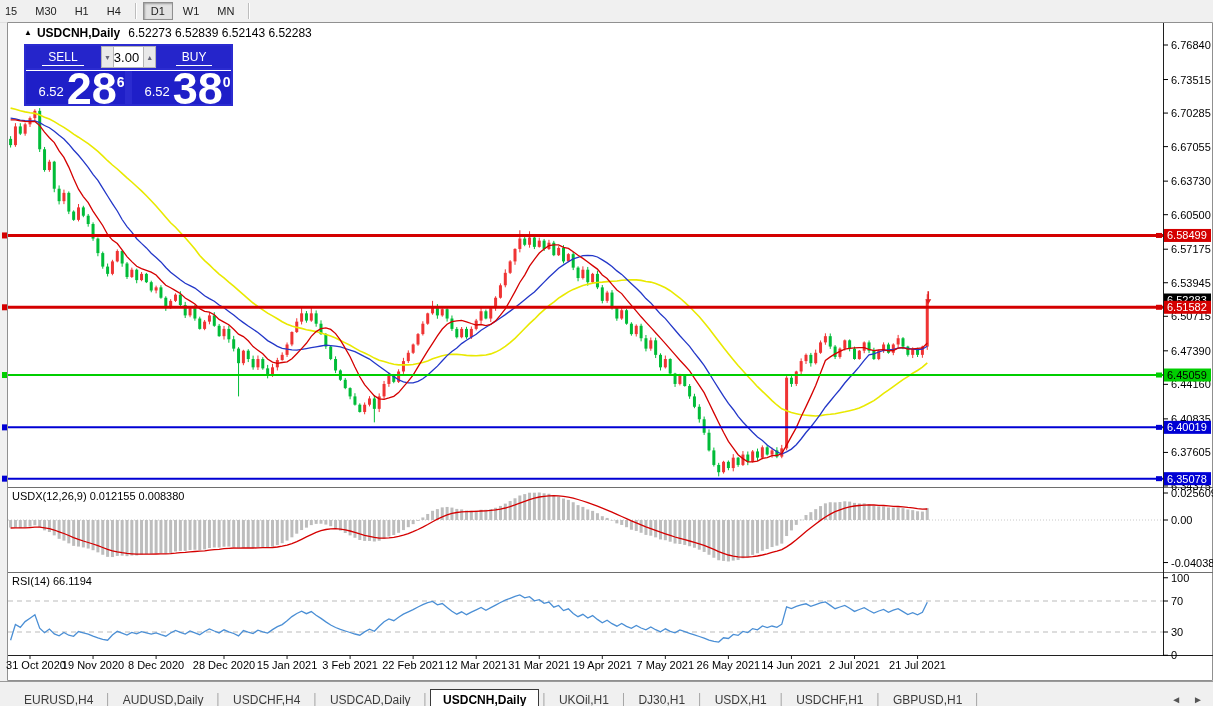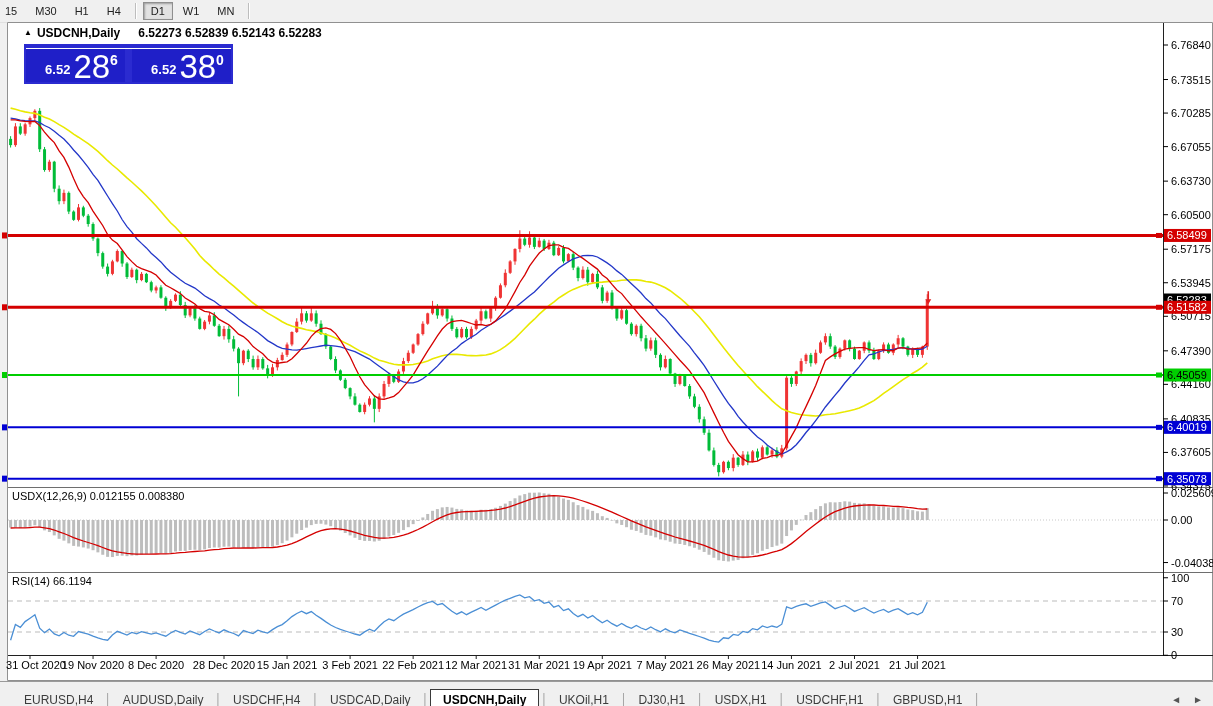--- a/index.html
+++ b/index.html
@@ -8,34 +8,34 @@
   
   #toolbar{position:absolute;left:0;top:0;width:972px;height:22px;background:#f0f0f0;display:flex;align-items:center;border-bottom:1px solid #e0e0e0}
   .tf{font-size:11px;color:#222;padding:2px 7px;margin:0 1px;border:1px solid transparent;white-space:nowrap}
   .tf:first-child{margin-left:2px;padding-left:2px}
   .tf.active{border:1px solid #8f8f8f;background:#e2e2e2;box-shadow:inset 1px 1px 2px rgba(0,0,0,.3)}
   .tbsep{width:0;height:16px;border-left:1px solid #bdbdbd;border-right:1px solid #fff;margin:0 5px}
 
   
   #chart-title{position:absolute;left:24px;top:26px;font-size:12px;font-weight:bold;color:#000;z-index:5}
   #chart-title .tri{font-size:8px;vertical-align:2px;margin-right:5px}
-  #chart-title .ohlc{margin-left:18px;font-weight:bold}
+  #chart-title .ohlc{margin-left:8px;font-weight:normal}
 
   
   #trade-panel{position:absolute;left:24px;top:44px;width:209px;z-index:5;background:#2b2bd0;padding:2px;box-sizing:border-box}
   .tp-row1{display:flex;height:22px}
   .tp-btn{width:76px;background:#2525cb;color:#fff;font-size:12px;display:flex;flex-direction:column;align-items:center;justify-content:center;cursor:pointer}
   .tp-btn .lbl{border-bottom:1px solid #fff;padding:0 6px 2px;line-height:11px;margin-top:3px}
   .vol{flex:1;display:flex;margin:0 1px}
   .vol-btn{width:13px;background:#e9e9e9;color:#667;font-size:7px;display:flex;align-items:center;justify-content:center;border:1px solid #b5b5b5;box-sizing:border-box}
   .vol-field{flex:1;background:#fff;color:#000;font-size:13px;display:flex;align-items:center;justify-content:flex-end;padding-right:4px;border:1px solid #b5b5b5;border-left:none;border-right:none}
   .tp-row2{display:flex;margin-top:2px;background:#2b2bd0;gap:7px;border-top:1px solid #fff}
   .price-box{flex:1;background:#1f1fc8;color:#fff;height:32px;display:flex;align-items:flex-end;justify-content:center;padding-bottom:1px}
-  .pb-small{font-size:13px;font-weight:bold;margin:0 3px 4px 12px}
-  .pb-big{font-size:33px;font-weight:normal;line-height:28px}
+  .pb-small{font-size:13px;font-weight:normal;margin:0 3px 4px 12px}
+  .pb-big{font-size:45px;font-weight:bold;line-height:28px}
   .pb-sup{font-size:14px;font-weight:bold;margin-bottom:13px}
 
   
   .pane-label{position:absolute;font-size:11px;color:#000;z-index:4;white-space:nowrap}
 
   
   #tabbar{position:absolute;left:0;top:681px;width:1213px;height:36px;background:#f0f0f0;border-top:1px solid #9a9a9a;display:flex;align-items:center;font-size:12px;color:#3c3c3c;box-sizing:border-box;padding-left:14px}
   .tab{padding:3px 10px;white-space:nowrap;cursor:pointer}
   .tab.active{background:#fff;border:1px solid #3a3a3a;border-bottom:1px solid #fff;font-weight:bold;color:#000;padding:3px 12px}
   .tabsep{color:#9a9a9a;padding:0 1px}
@@ -775,20 +775,33 @@
       <line x1="917.55" y1="655" x2="917.55" y2="659" stroke="#202020"></line>
       <text x="917.55" y="669" text-anchor="middle">21 Jul 2021</text>
     </g>
   </svg>
 
 <div id="chart-title">
   <span class="tri">▲</span><span>USDCNH,Daily</span><span class="ohlc">6.52273 6.52839 6.52143 6.52283</span>
 </div>
 
 <div id="trade-panel">
+  <div class="tp-row1">
+    <div class="tp-btn">
+      <span class="lbl">SELL</span>
+    </div>
+    <div class="vol">
+      <div class="vol-btn">▼</div>
+      <div class="vol-field">3.00</div>
+      <div class="vol-btn">▲</div>
+    </div>
+    <div class="tp-btn">
+      <span class="lbl">BUY</span>
+    </div>
+  </div>
   <div class="tp-row2">
     <div class="price-box">
       <span class="pb-small">6.52</span>
       <span class="pb-big">28</span>
       <span class="pb-sup">6</span>
     </div>
     <div class="price-box">
       <span class="pb-small">6.52</span>
       <span class="pb-big">38</span>
       <span class="pb-sup">0</span>

